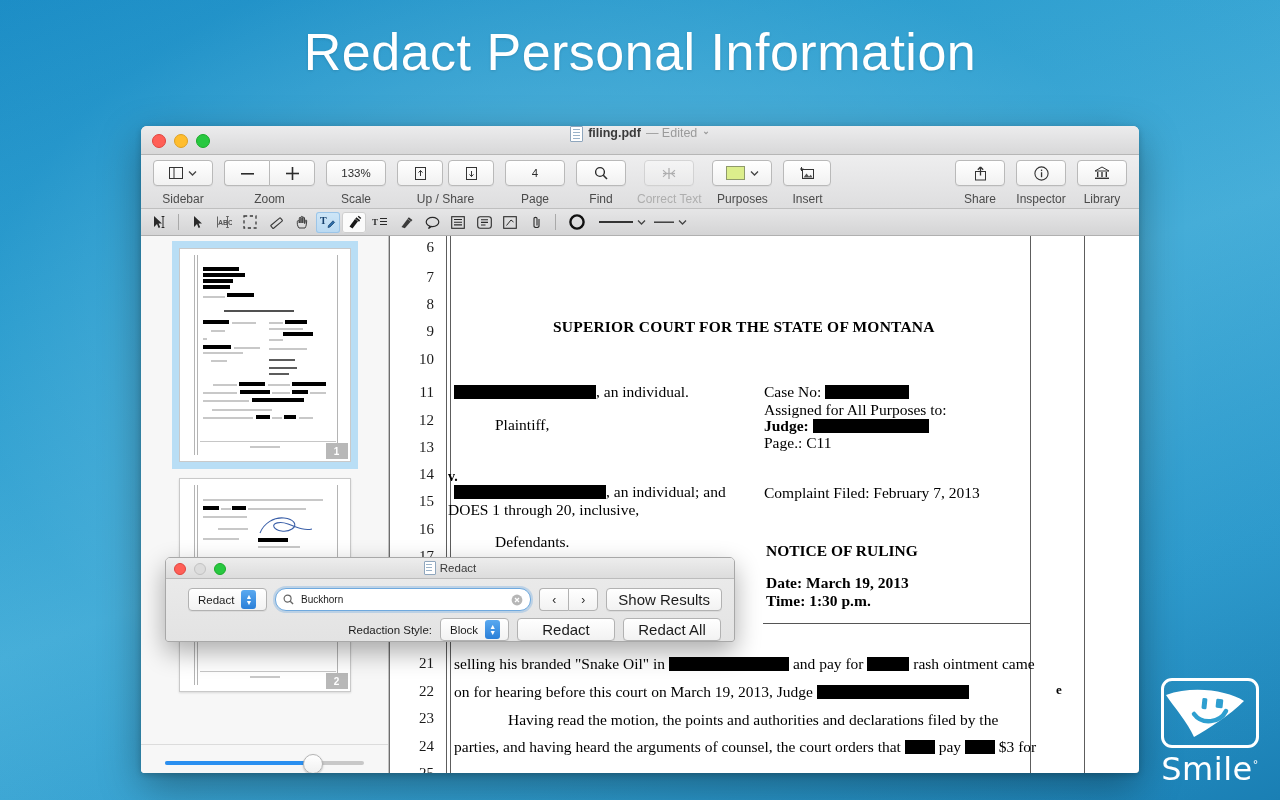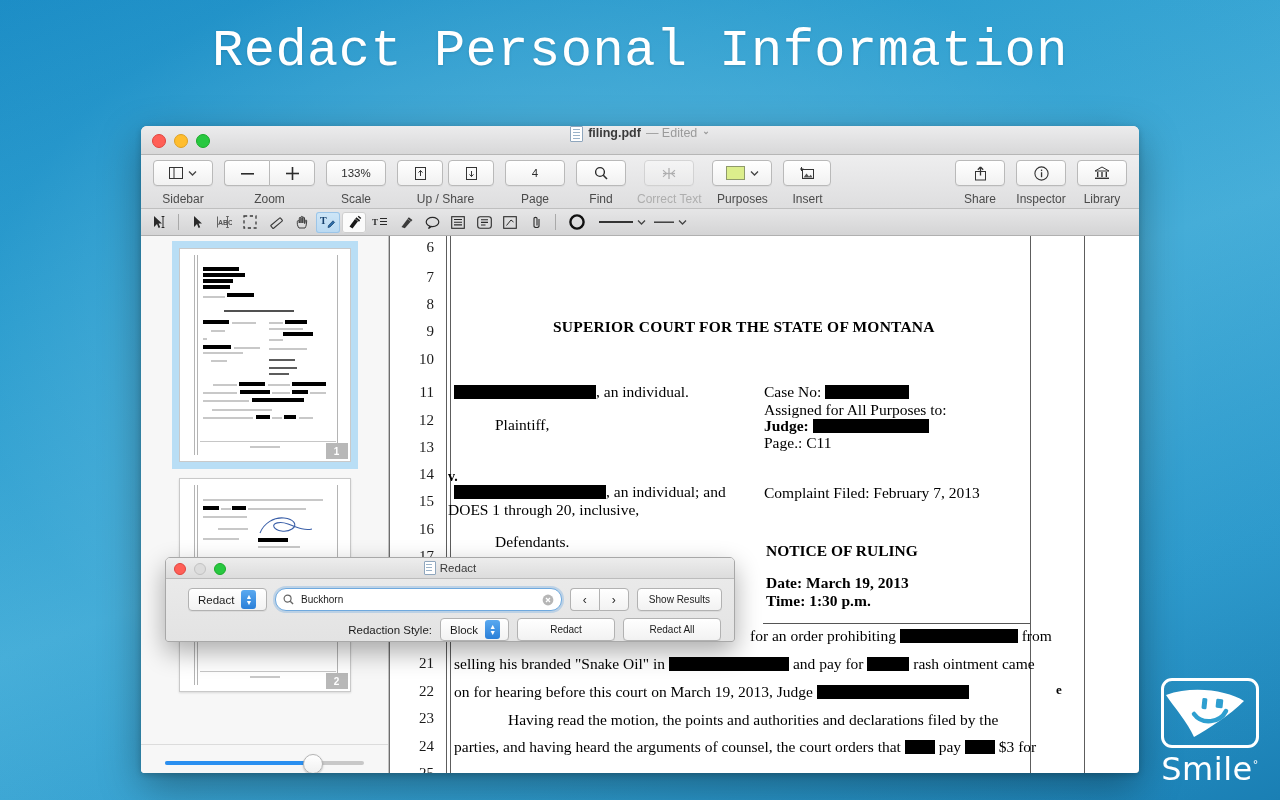--- a/index.html
+++ b/index.html
@@ -12,21 +12,21 @@
   #bg{
     position:absolute;inset:0;
     background:
       radial-gradient(ellipse 900px 620px at 46% 44%, rgba(126,200,231,0.95) 0%, rgba(95,184,221,0.55) 34%, rgba(40,150,200,0.12) 68%, rgba(20,128,182,0) 100%),
       linear-gradient(160deg,#1c8dc6 0%, #2e9fd0 26%, #49b0da 52%, #2f9bcd 78%, #1a7fb4 100%);
   }
   #hero-title{
     position:absolute;top:22px;left:0;width:100%;
     text-align:center;color:#ffffff;
     font-size:52px;font-weight:400;letter-spacing:0.5px;
-    font-family:Liberation Mono, monospace;
+    font-family:Liberation Sans, sans-serif;
     text-shadow:0 1px 3px rgba(0,0,0,0.12);
   }
 
   
   #window{
     position:absolute;left:141px;top:126px;width:998px;height:647px;
     background:#f6f6f6;border-radius:6px 6px 4px 4px;
     box-shadow:0 14px 40px rgba(0,0,0,0.35), 0 2px 6px rgba(0,0,0,0.2);
     overflow:hidden;
   }
@@ -204,21 +204,21 @@
     width:28px;height:21px;background:linear-gradient(#ffffff,#f2f2f2);
     border:1px solid #b2b2b2;display:flex;align-items:center;justify-content:center;
     font-size:12px;color:#2a2a2a;
   }
   .segnav div:first-child{border-radius:4px 0 0 4px;border-right:none;}
   .segnav div:last-child{border-radius:0 4px 4px 0;}
   .plainbtn{
     height:21px;padding:0 11px;background:linear-gradient(#ffffff,#f2f2f2);
     border:1px solid #b2b2b2;border-radius:4px;
     display:flex;align-items:center;justify-content:center;
-    font-size:10px;color:#1c1c1c;box-shadow:0 1px 0 rgba(0,0,0,.05);
+    font-size:15px;color:#1c1c1c;box-shadow:0 1px 0 rgba(0,0,0,.05);
   }
   .rd-label{font-size:11.5px;color:#1c1c1c;}
 
   
   #smile{
     position:absolute;right:14px;bottom:12px;width:112px;text-align:center;color:#fff;
   }
   #smile .card{
     width:92px;height:64px;margin:0 auto;border:3px solid #fff;border-radius:11px;position:relative;overflow:hidden;
   }
@@ -660,25 +660,20 @@
           <span class="redbox" style="width:116px"></span>
         </div>
         <div class="doctext" style="left:374px;top:198px">Page.: C11</div>
         <div class="doctext" style="left:374px;top:248px">Complaint Filed: February 7, 2013</div>
         <div class="doctext b" style="left:376px;top:306px">NOTICE OF RULING</div>
         <div class="doctext b" style="left:376px;top:338px">Date: March 19, 2013</div>
         <div class="doctext b" style="left:376px;top:356px">Time: 1:30 p.m.</div>
 
         <div class="hr-thin" style="left:373px;width:267px;top:387px"></div>
 
-        <div class="doctext" style="left:360px;top:391px">
-          <span>for an order prohibiting</span>
-          <span class="redbox" style="width:118px"></span>
-          <span>from</span>
-        </div>
         <div class="doctext" style="left:64px;top:419px">
           <span>selling his branded "Snake Oil" in</span>
           <span class="redbox" style="width:120px"></span>
           <span>and pay for</span>
           <span class="redbox" style="width:42px"></span>
           <span>rash ointment came</span>
         </div>
         <div class="doctext" style="left:64px;top:447px">
           <span>on for hearing before this court on March 19, 2013, Judge</span>
           <span class="redbox" style="width:152px"></span>

